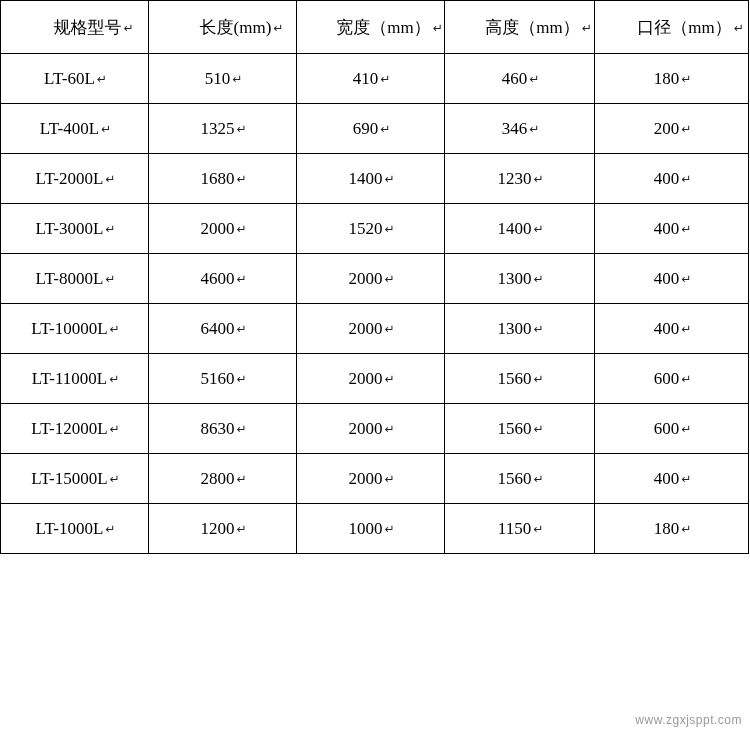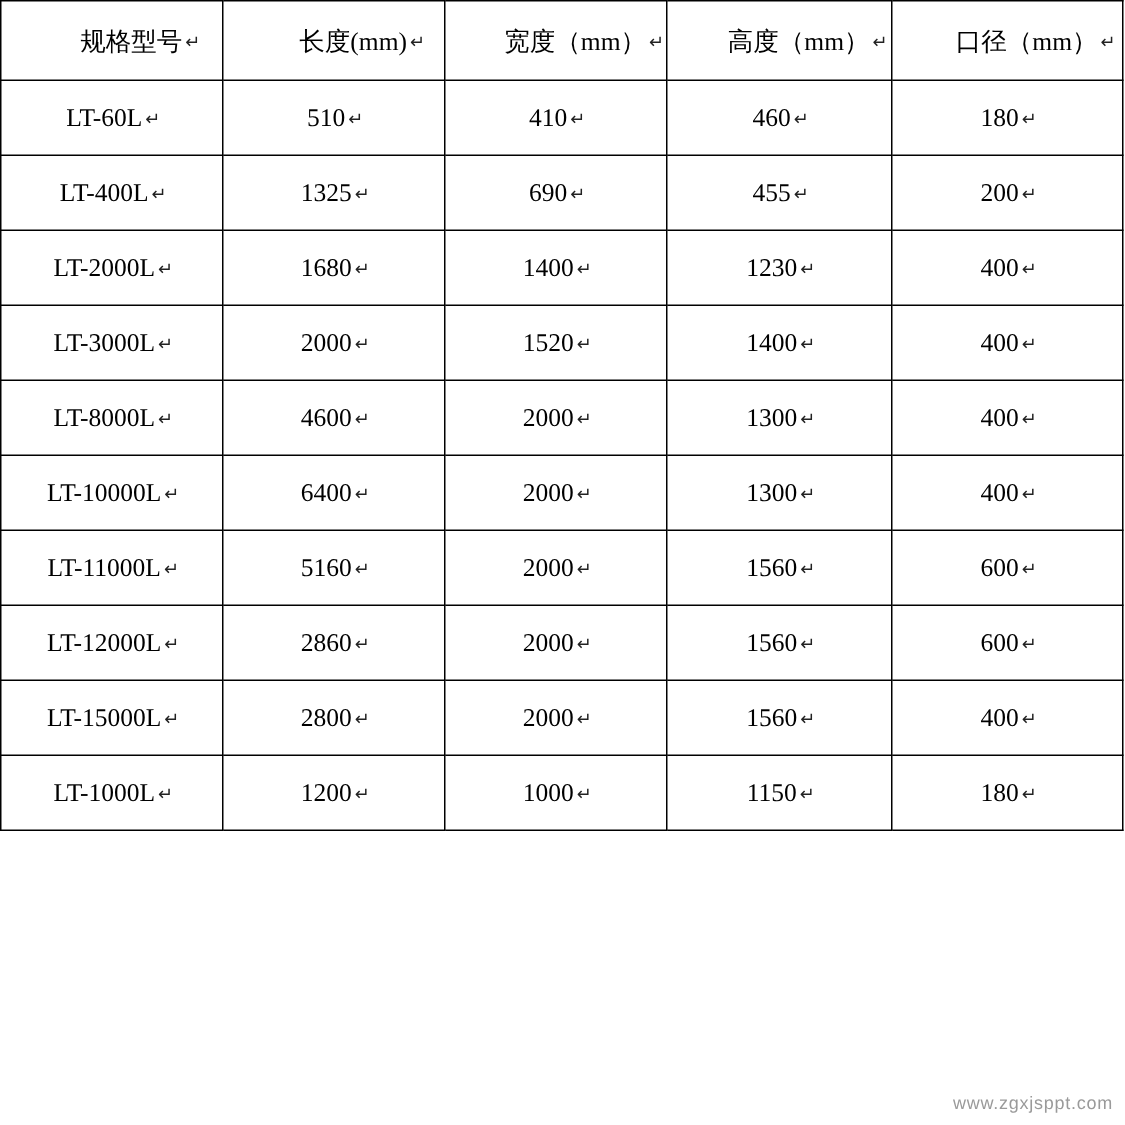--- a/index.html
+++ b/index.html
@@ -52,21 +52,21 @@
   }
   col.c0 { width: 148px; }
   col.c1 { width: 148px; }
   col.c2 { width: 148px; }
   col.c3 { width: 150px; }
   col.c4 { width: 154px; }
 
   .watermark {
     position: absolute;
     right: 8px;
-    bottom: 8px;
+    bottom: 23px;
     font-family: "Liberation Sans", sans-serif;
     font-size: 12px;
     color: #9a9a9a;
     letter-spacing: 0.5px;
     pointer-events: none;
   }
 </style>
 </head>
 <body>
 
@@ -90,21 +90,21 @@
         <td><span class="cell-inner">LT-60L</span><span class="pilcrow">↵</span></td>
         <td><span class="cell-inner">510</span><span class="pilcrow">↵</span></td>
         <td><span class="cell-inner">410</span><span class="pilcrow">↵</span></td>
         <td><span class="cell-inner">460</span><span class="pilcrow">↵</span></td>
         <td><span class="cell-inner">180</span><span class="pilcrow">↵</span></td>
       </tr>
       <tr>
         <td><span class="cell-inner">LT-400L</span><span class="pilcrow">↵</span></td>
         <td><span class="cell-inner">1325</span><span class="pilcrow">↵</span></td>
         <td><span class="cell-inner">690</span><span class="pilcrow">↵</span></td>
-        <td><span class="cell-inner">455</span><span class="pilcrow">↵</span></td>
+        <td><span class="cell-inner">346</span><span class="pilcrow">↵</span></td>
         <td><span class="cell-inner">200</span><span class="pilcrow">↵</span></td>
       </tr>
       <tr>
         <td><span class="cell-inner">LT-2000L</span><span class="pilcrow">↵</span></td>
         <td><span class="cell-inner">1680</span><span class="pilcrow">↵</span></td>
         <td><span class="cell-inner">1400</span><span class="pilcrow">↵</span></td>
         <td><span class="cell-inner">1230</span><span class="pilcrow">↵</span></td>
         <td><span class="cell-inner">400</span><span class="pilcrow">↵</span></td>
       </tr>
       <tr>
@@ -130,21 +130,21 @@
       </tr>
       <tr>
         <td><span class="cell-inner">LT-11000L</span><span class="pilcrow">↵</span></td>
         <td><span class="cell-inner">5160</span><span class="pilcrow">↵</span></td>
         <td><span class="cell-inner">2000</span><span class="pilcrow">↵</span></td>
         <td><span class="cell-inner">1560</span><span class="pilcrow">↵</span></td>
         <td><span class="cell-inner">600</span><span class="pilcrow">↵</span></td>
       </tr>
       <tr>
         <td><span class="cell-inner">LT-12000L</span><span class="pilcrow">↵</span></td>
-        <td><span class="cell-inner">2860</span><span class="pilcrow">↵</span></td>
+        <td><span class="cell-inner">8630</span><span class="pilcrow">↵</span></td>
         <td><span class="cell-inner">2000</span><span class="pilcrow">↵</span></td>
         <td><span class="cell-inner">1560</span><span class="pilcrow">↵</span></td>
         <td><span class="cell-inner">600</span><span class="pilcrow">↵</span></td>
       </tr>
       <tr>
         <td><span class="cell-inner">LT-15000L</span><span class="pilcrow">↵</span></td>
         <td><span class="cell-inner">2800</span><span class="pilcrow">↵</span></td>
         <td><span class="cell-inner">2000</span><span class="pilcrow">↵</span></td>
         <td><span class="cell-inner">1560</span><span class="pilcrow">↵</span></td>
         <td><span class="cell-inner">400</span><span class="pilcrow">↵</span></td>

